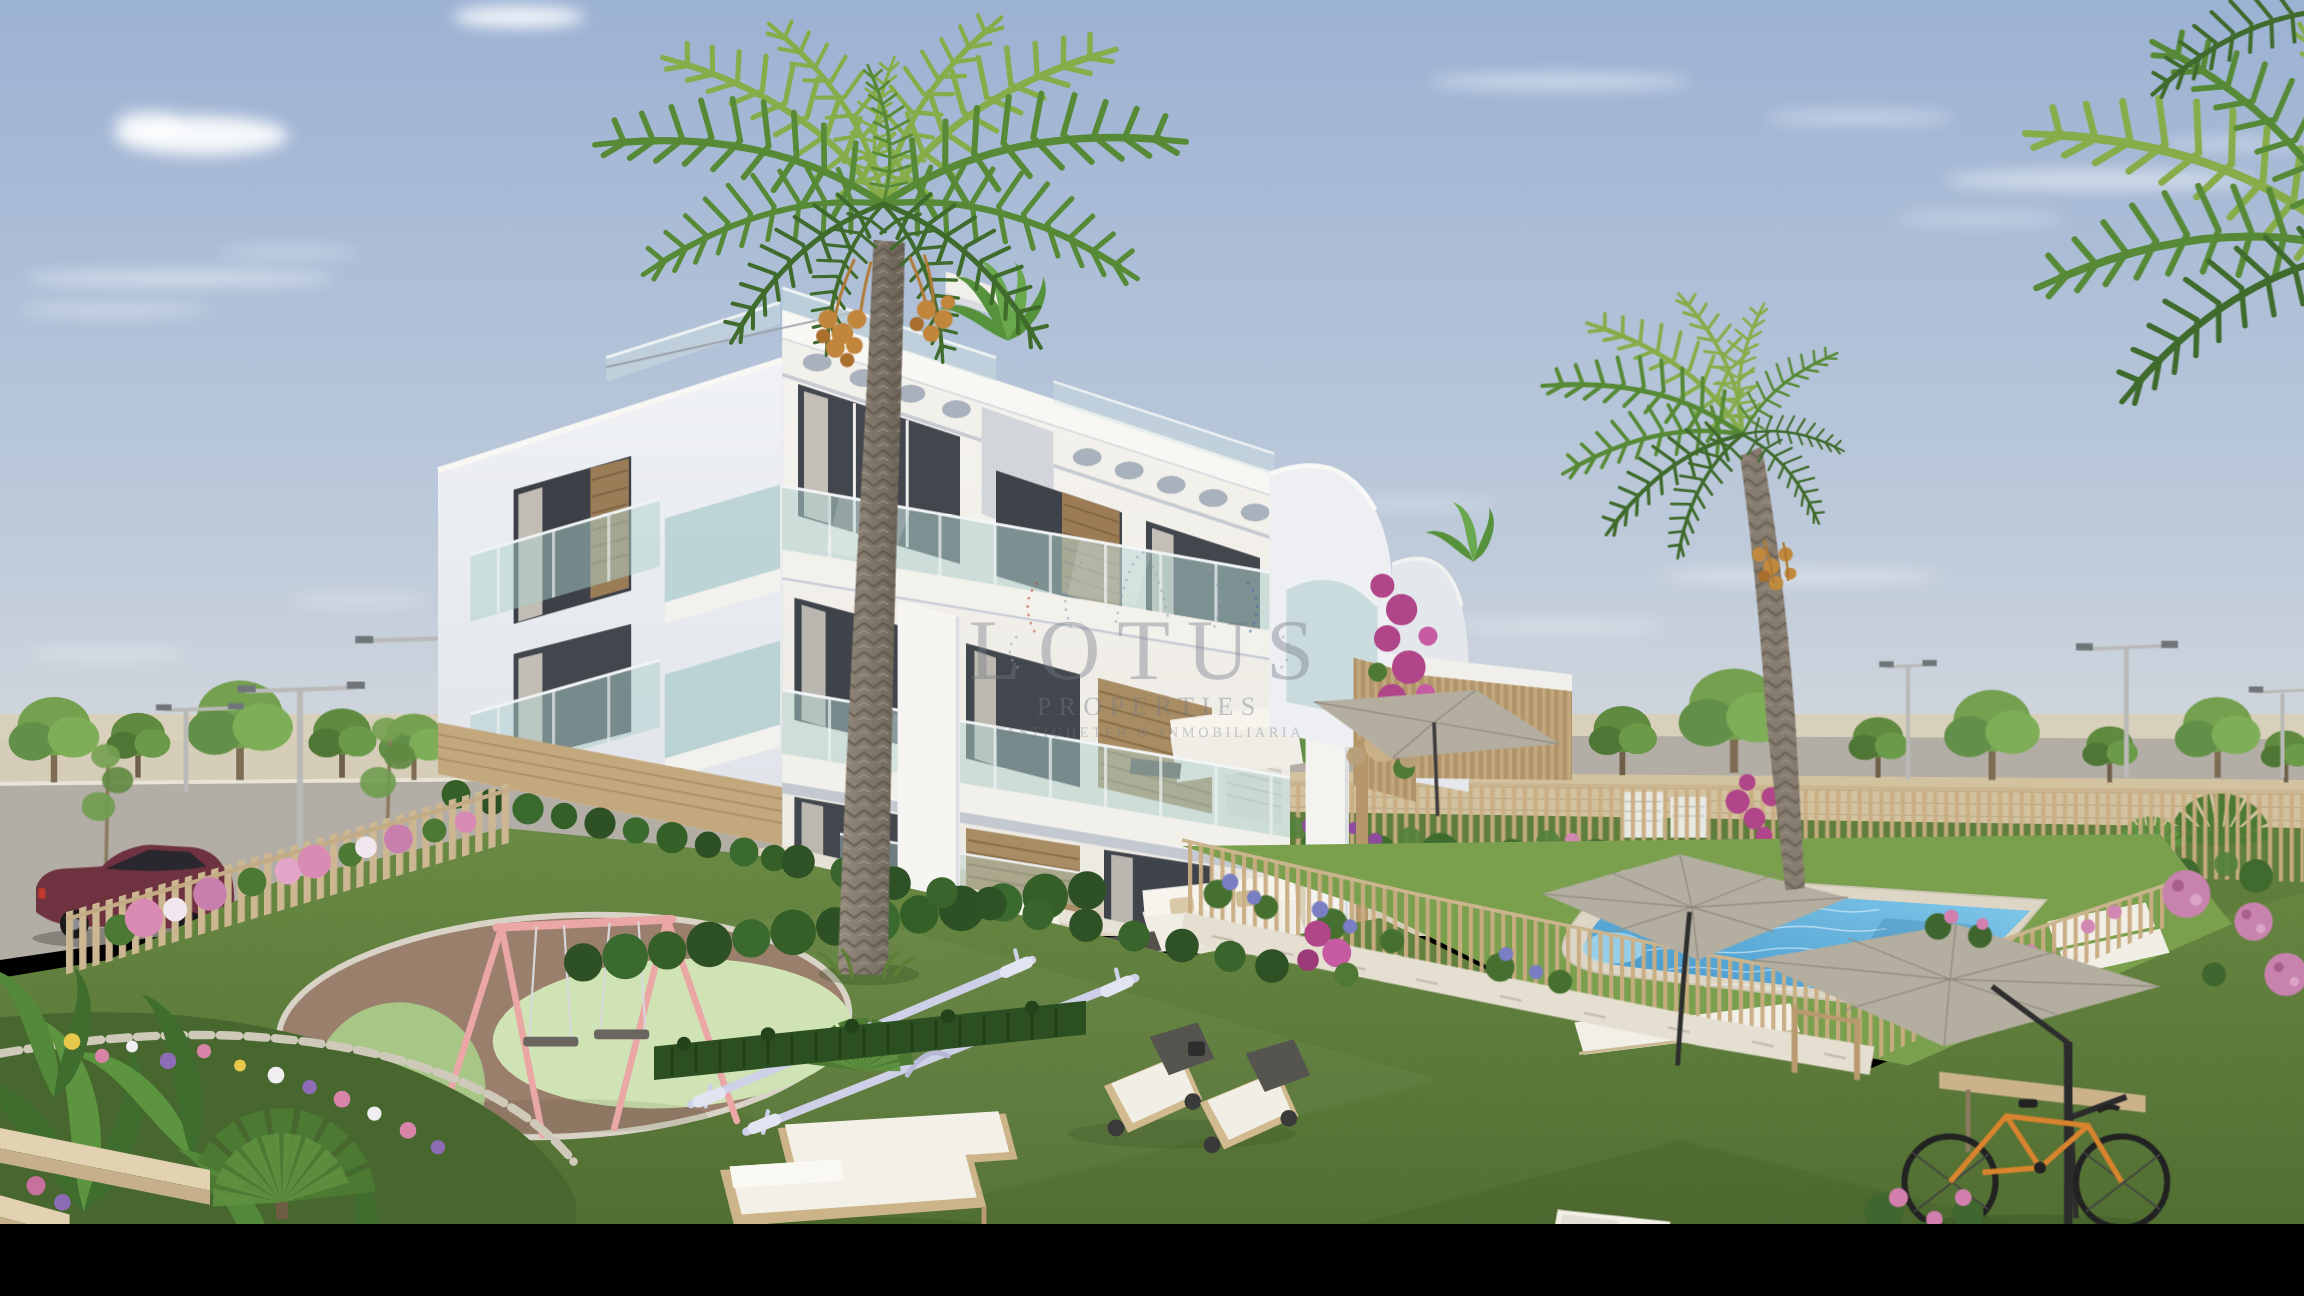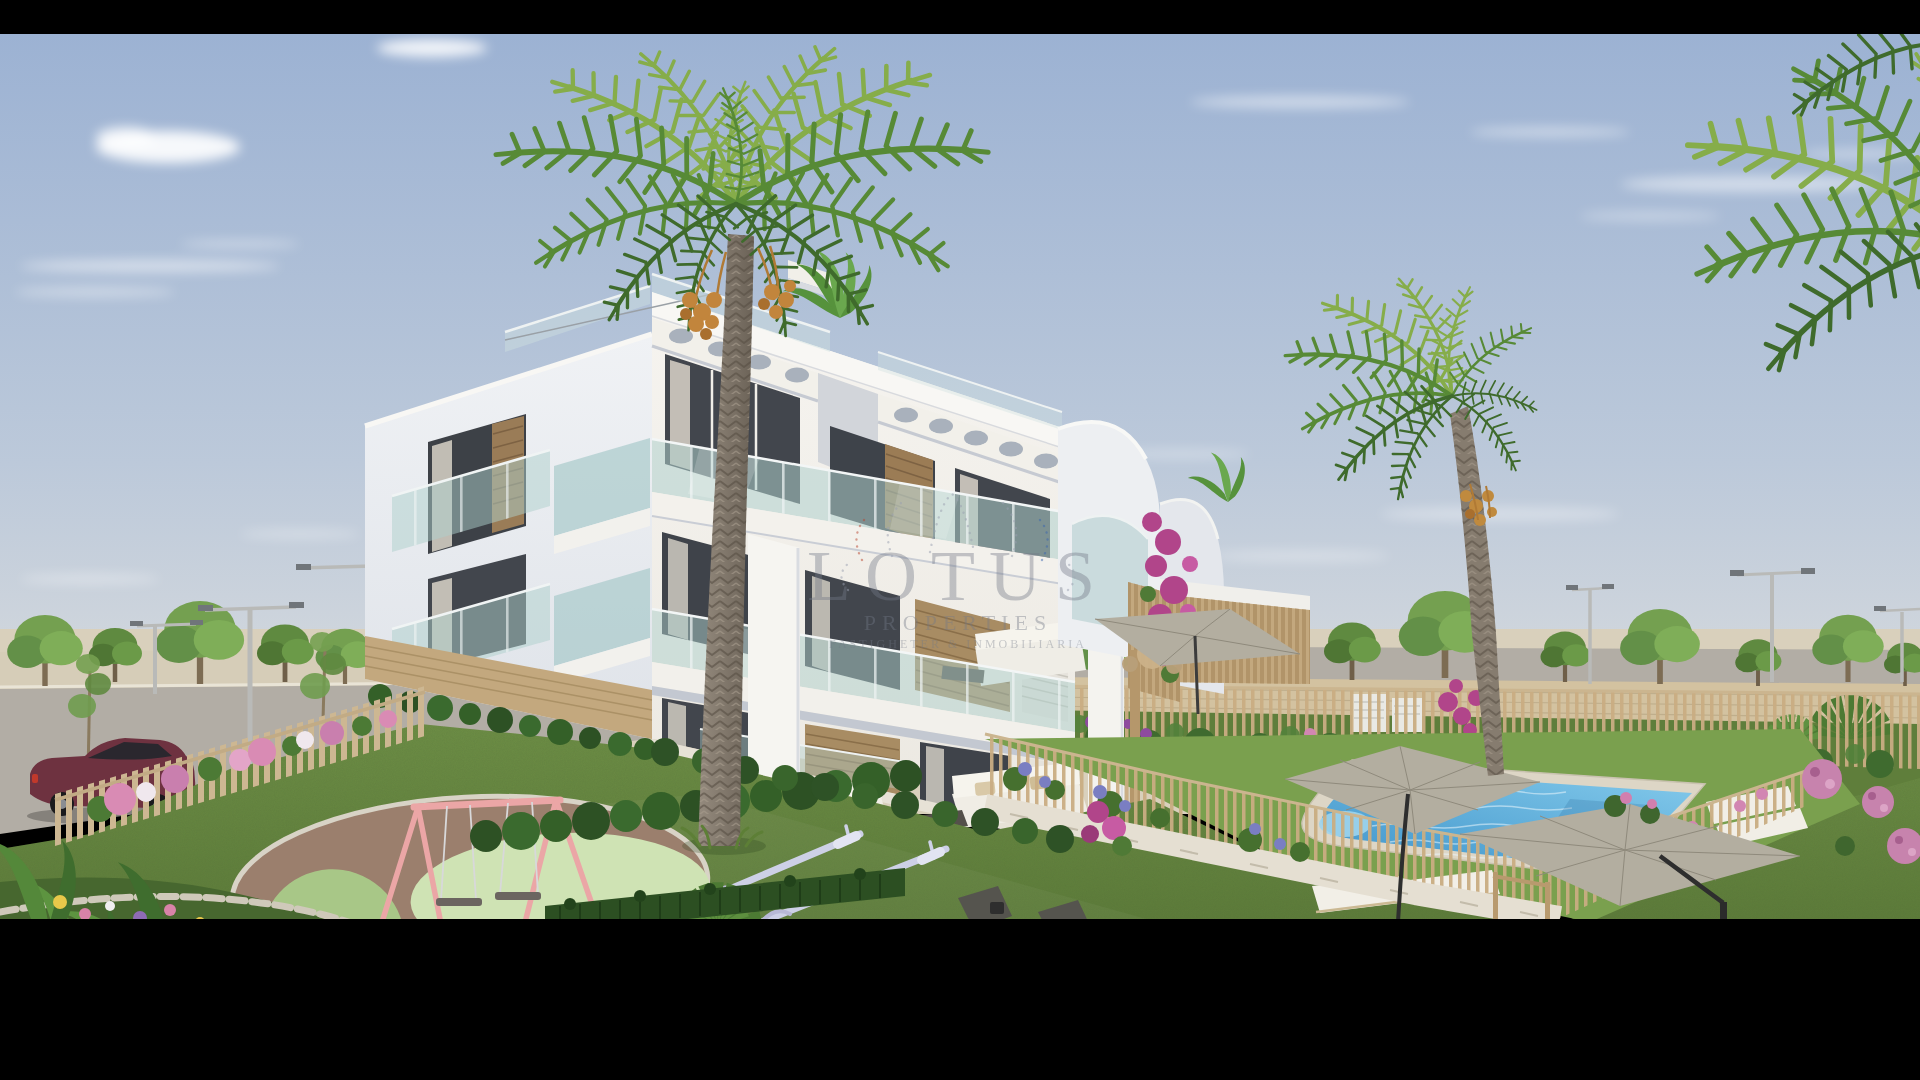--- a/index.html
+++ b/index.html
@@ -1,16 +1,16 @@
 <!DOCTYPE html>
 <html><head>
 <meta charset="utf-8">
 <style>
   html,body{margin:0;padding:0;background:#000;}
-  .stage{width:1920px;height:885px;position:relative;overflow:hidden;font-family:"Liberation Sans",sans-serif;margin-top:34px;}
+  .stage{width:1920px;height:1020px;position:relative;overflow:hidden;font-family:"Liberation Sans",sans-serif;}
   svg{display:block}
   .wm-text{font-family:"Liberation Serif",serif;}
 </style>
 </head>
 <body>
 
 <div class="stage">
 <svg width="1920" height="1080" viewBox="0 0 1920 1080" xmlns="http://www.w3.org/2000/svg">
   <defs>
     <linearGradient id="skyG" x1="0" y1="0" x2="0" y2="1">

